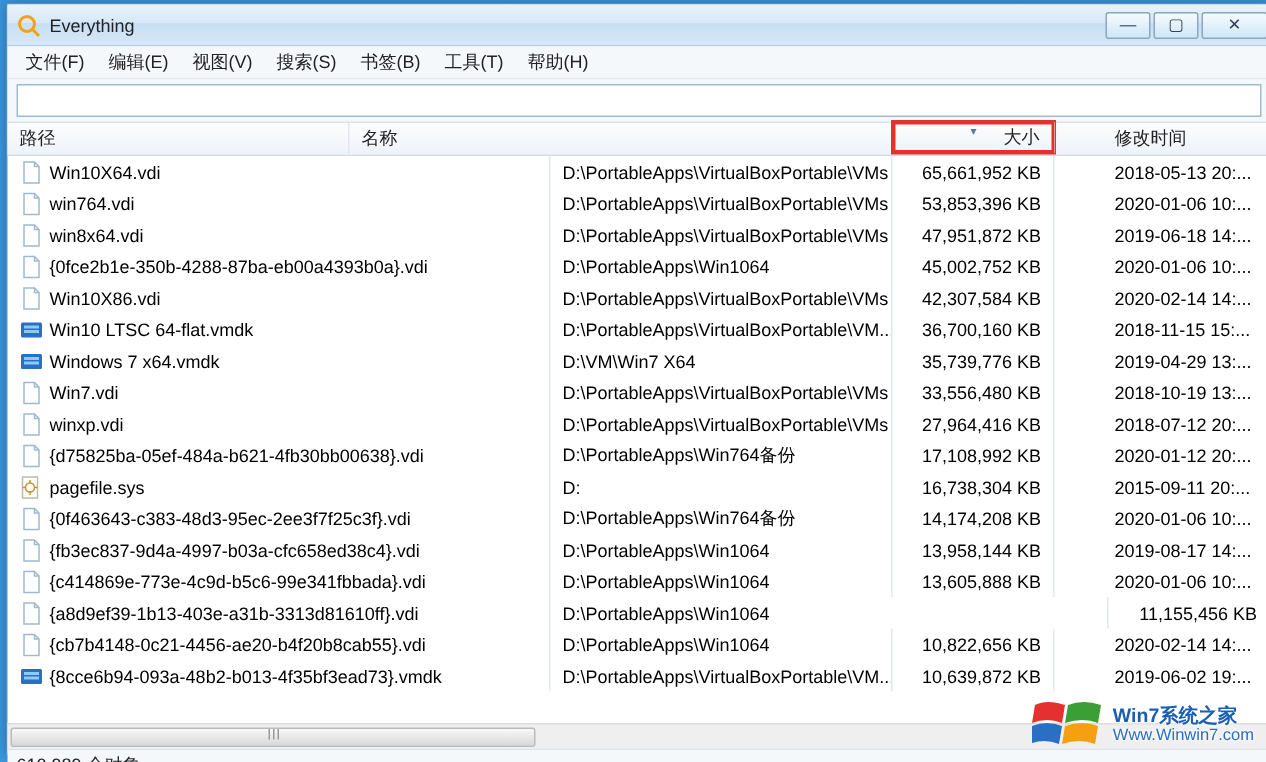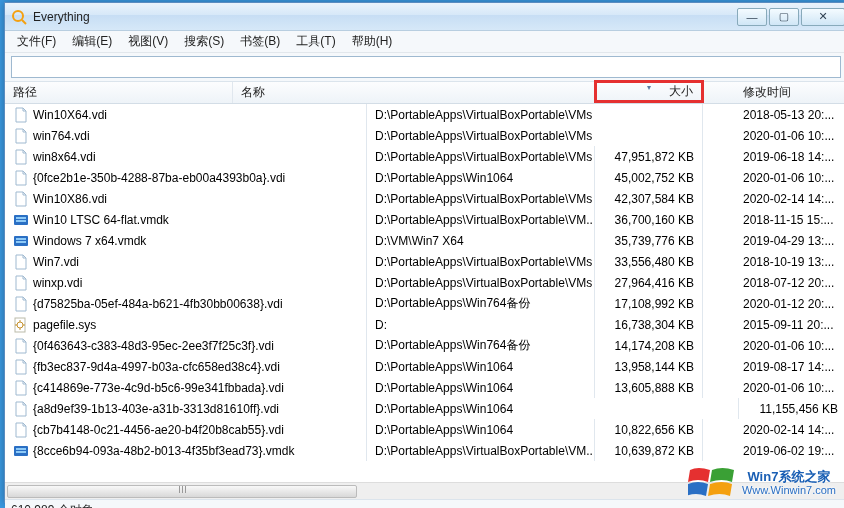--- a/index.html
+++ b/index.html
@@ -26,21 +26,21 @@
 .rows { overflow: hidden; height: 378px; }
 .row { display: flex; height: 21px; font-size: 12px; color: #000000; align-items: center; }
 .row .col-name { display: flex; align-items: center; gap: 4px; }
 .file-icon { width: 16px; height: 16px; flex-shrink: 0; }
 .col-size .val { text-align: right; width: 100%; }
 .hscroll { height: 17px; background: #efefef; border-top: 1px solid #ddd; display:flex; align-items:center; }
 .hscroll .thumb { width: 350px; height: 13px; background: linear-gradient(#f8f8f8,#d8d8d8); border:1px solid #bbb; border-radius:2px; margin-left:2px; }
 .hscroll .grip { margin:0 auto; width:18px; display:flex; gap:2px; justify-content:center;}
 .hscroll .grip span{ width:1px; height:7px; background:#999;}
 .status { height: 20px; background: #f5f8fb; border-top: 1px solid #dbe4ec; font-size: 12px; padding: 2px 6px; color: #222; }
-.logo-wm { position: absolute; right: 8px; bottom: 6px; display:flex; align-items:center; gap:6px; pointer-events:none;text-align:center; }
+.logo-wm { position: absolute; right: 8px; bottom: 6px; display:flex; align-items:center; gap:6px; pointer-events:none; }
 .logo-wm .flag { width:48px; height:38px; }
 .logo-wm .txt { font-size:13px; font-weight:bold; color:#1a5fb4; text-shadow:0 0 3px #fff,0 0 3px #fff; line-height:1.2; }
 .logo-wm .txt .sub{ font-size:11px; font-weight:normal; color:#2a6fc4;}
 </style>
 </head>
 <body>
 
 <div class="window">
   <div class="titlebar">
     <svg class="titlebar-icon" viewBox="0 0 16 16">
@@ -82,31 +82,37 @@
   <div class="rows" id="rows">
       <div class="row">
         <div class="col col-name">
           <svg class="file-icon" viewBox="0 0 16 16">
             <path d="M3 1 L10 1 L13 4 L13 15 L3 15 Z" fill="#fff" stroke="#9fb9d0"></path>
             <path d="M10 1 L10 4 L13 4" fill="none" stroke="#9fb9d0"></path>
           </svg>
           <span>Win10X64.vdi</span>
         </div>
         <div class="col col-path">D:\PortableApps\VirtualBoxPortable\VMs</div>
+        <div class="col col-size">
+          <span class="val">65,661,952 KB</span>
+        </div>
         <div class="col col-date">2018-05-13 20:...</div>
       </div>
       <div class="row">
         <div class="col col-name">
           <svg class="file-icon" viewBox="0 0 16 16">
             <path d="M3 1 L10 1 L13 4 L13 15 L3 15 Z" fill="#fff" stroke="#9fb9d0"></path>
             <path d="M10 1 L10 4 L13 4" fill="none" stroke="#9fb9d0"></path>
           </svg>
           <span>win764.vdi</span>
         </div>
         <div class="col col-path">D:\PortableApps\VirtualBoxPortable\VMs</div>
+        <div class="col col-size">
+          <span class="val">53,853,396 KB</span>
+        </div>
         <div class="col col-date">2020-01-06 10:...</div>
       </div>
       <div class="row">
         <div class="col col-name">
           <svg class="file-icon" viewBox="0 0 16 16">
             <path d="M3 1 L10 1 L13 4 L13 15 L3 15 Z" fill="#fff" stroke="#9fb9d0"></path>
             <path d="M10 1 L10 4 L13 4" fill="none" stroke="#9fb9d0"></path>
           </svg>
           <span>win8x64.vdi</span>
         </div>

